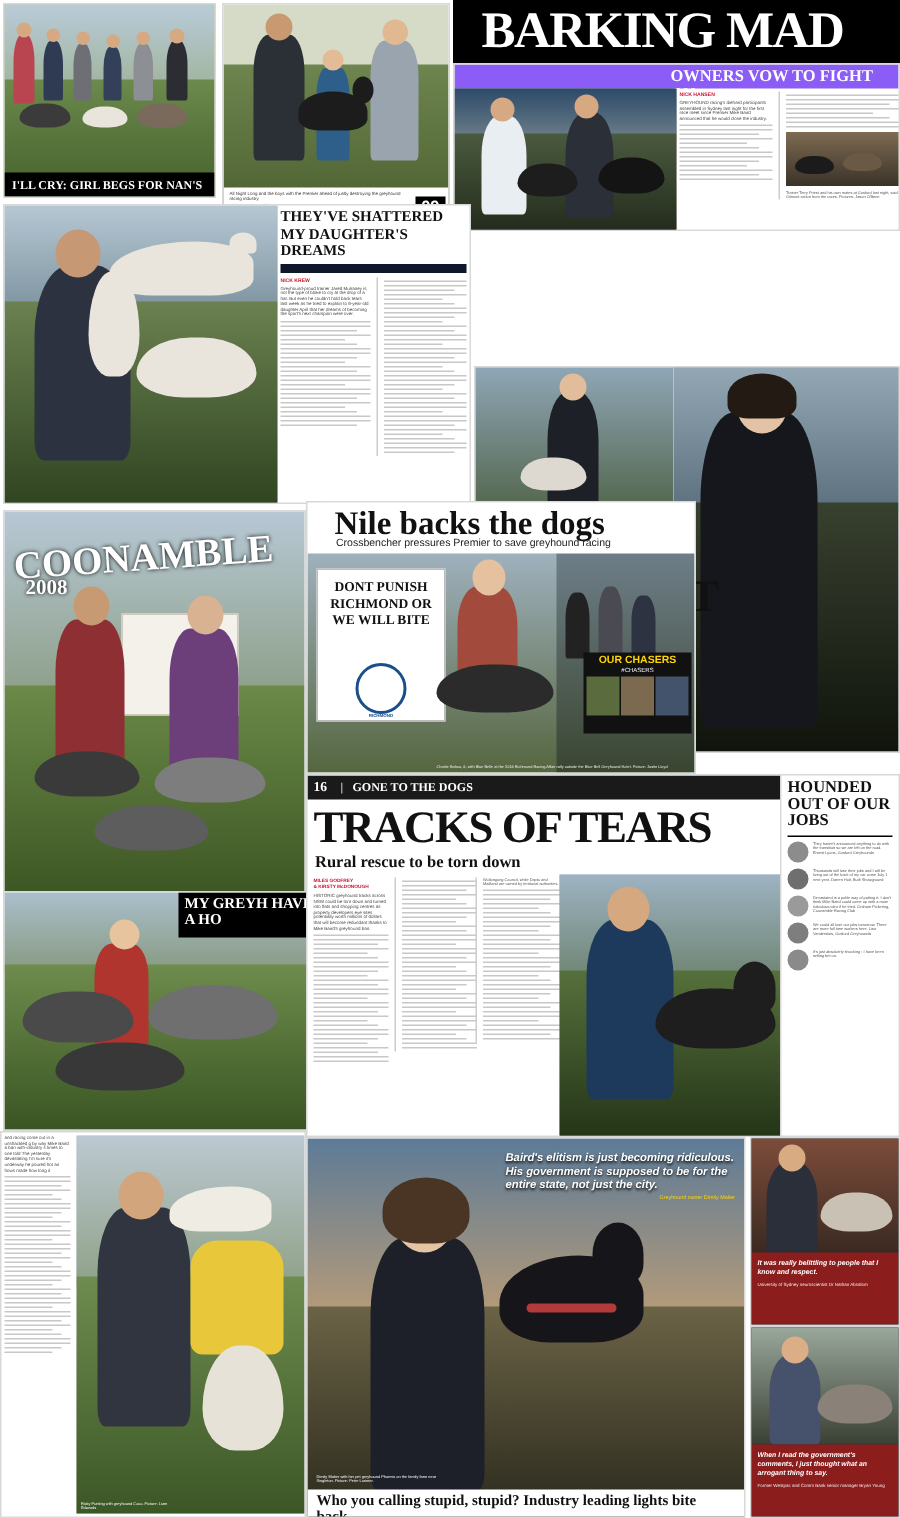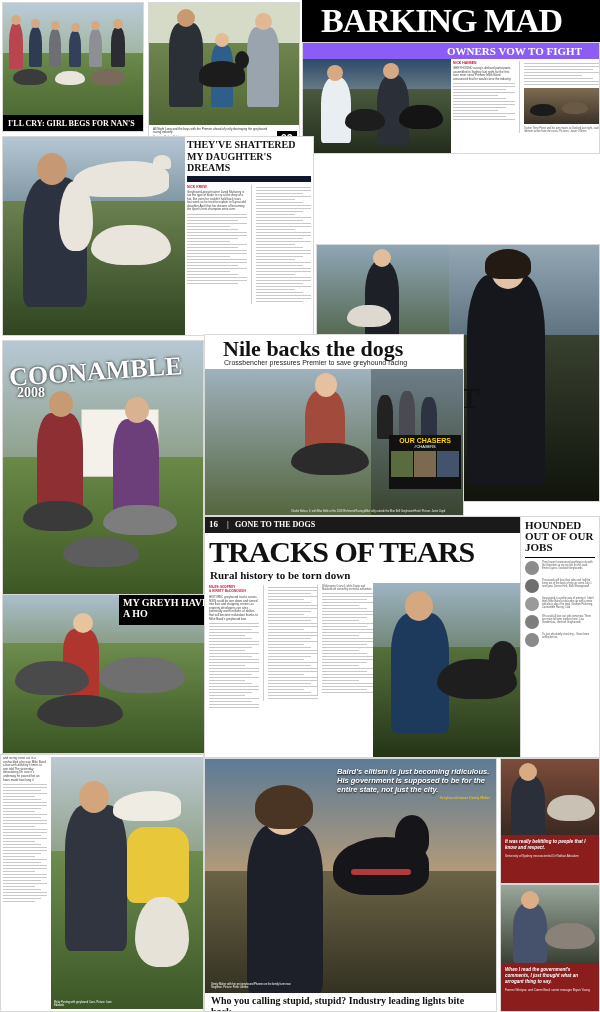--- a/index.html
+++ b/index.html
@@ -274,20 +274,25 @@
   </div>
 
   <div class="clip" style="left:204px;top:334px;width:260px;height:182px;">
     <div style="position:absolute;left:0;top:0;right:0;height:34px;background:#fff;margin-left:12px;">
       <div class="hl" style="position:absolute;left:6px;top:1px;font-size:22px;">Nile backs the dogs</div>
       <div style="position:absolute;left:7px;top:24px;font-size:7px;color:#222;">Crossbencher pressures Premier to save greyhound racing</div>
     </div>
     <div class="photo" style="top:34px;left:0;right:0;bottom:0;background:linear-gradient(#b9c7d2,#6e7f6a);">
       <div style="position:absolute;left:0;top:0;right:0;bottom:0;background:linear-gradient(#9fb1bd,#55663f);"></div>
 
+      <div style="position:absolute;left:6px;top:10px;width:84px;height:100px;background:#fff;border:1px solid #bbb;">
+        <div class="hl caps" style="text-align:center;font-size:9px;line-height:11px;padding-top:6px;color:#111;">DONT PUNISH RICHMOND OR WE WILL BITE</div>
+        <div style="position:absolute;left:50%;bottom:4px;transform:translateX(-50%);width:30px;height:30px;border:2px solid #1b4f8a;border-radius:50%;"></div>
+        <div style="position:absolute;left:0;right:0;bottom:1px;text-align:center;font-size:3px;color:#1b4f8a;font-weight:bold;">RICHMOND</div>
+      </div>
 
       <div class="person" style="left:100px;top:22px;width:40px;height:82px;background:#a24b3c;border-radius:32% 32% 8% 8%;"></div>
       <div class="head" style="left:110px;top:4px;width:22px;height:24px;background:#e6c19f;"></div>
       <div class="dog" style="left:86px;top:74px;width:78px;height:32px;background:#2b2b2b;"></div>
 
       <div style="position:absolute;left:166px;top:0;right:0;bottom:0;background:linear-gradient(#6e7e88,#3a4530);"></div>
       <div class="person" style="left:172px;top:26px;width:16px;height:44px;background:#222;"></div>
       <div class="person" style="left:194px;top:22px;width:16px;height:48px;background:#4a4a52;"></div>
       <div class="person" style="left:216px;top:28px;width:16px;height:42px;background:#2d3340;"></div>
 
@@ -319,21 +324,21 @@
     </div>
   </div>
 
   <div class="clip" style="left:204px;top:516px;width:318px;height:242px;">
     <div style="position:absolute;left:0;top:0;right:0;height:16px;background:#1a1a1a;">
       <span class="hl white" style="position:absolute;left:4px;top:2px;font-size:9px;">16</span>
       <span class="hl caps white" style="position:absolute;left:22px;top:3px;font-size:8px;opacity:.85;">|</span>
       <span class="hl caps white" style="position:absolute;left:30px;top:3px;font-size:8px;">GONE TO THE DOGS</span>
     </div>
     <div class="hl caps" style="position:absolute;left:4px;top:18px;font-size:30px;letter-spacing:-1px;">TRACKS OF TEARS</div>
-    <div class="hl" style="position:absolute;left:5px;top:52px;font-size:11px;">Rural history to be torn down</div>
+    <div class="hl" style="position:absolute;left:5px;top:52px;font-size:11px;">Rural rescue to be torn down</div>
     <div style="position:absolute;left:4px;top:68px;width:50px;">
       <div style="font-size:3.2px;font-weight:bold;color:#c8102e;">MILES GODFREY</div>
       <div style="font-size:3.2px;font-weight:bold;color:#c8102e;">&amp; KIRSTY McDONOUGH</div>
       <div class="tiny" style="margin-top:3px;">HISTORIC greyhound tracks across NSW could be torn down and turned into flats and shopping centres as property developers eye sites potentially worth millions of dollars that will become redundant thanks to Mike Baird's greyhound ban.</div>
       <div class="lines" style="margin-top:2px;">
           <i></i>
           <i></i>
           <i></i>
           <i></i>
           <i></i>

